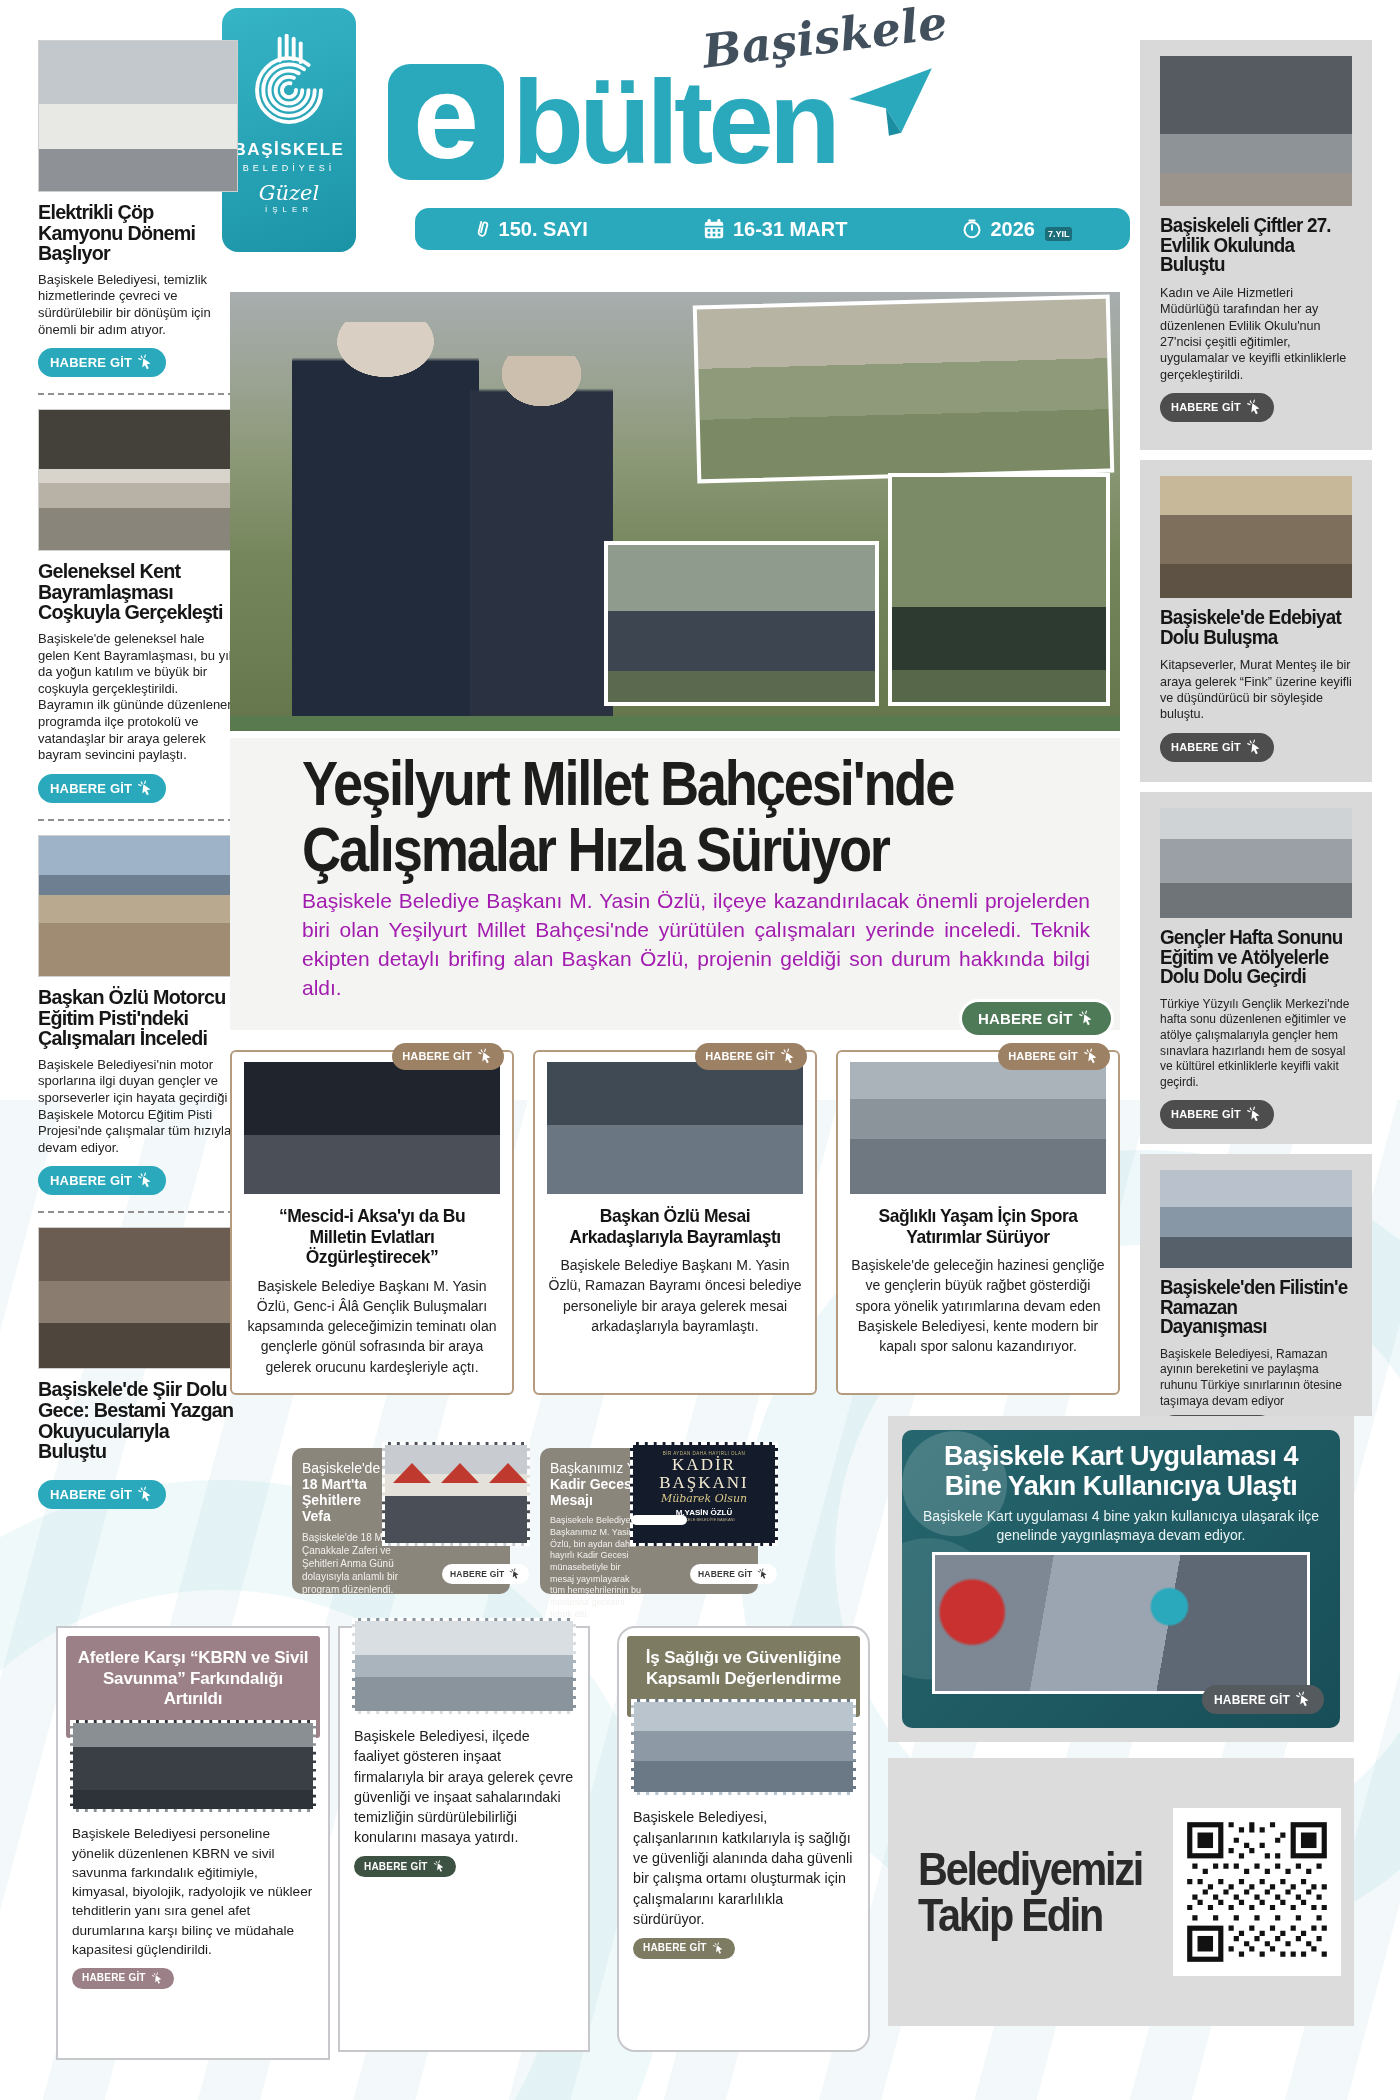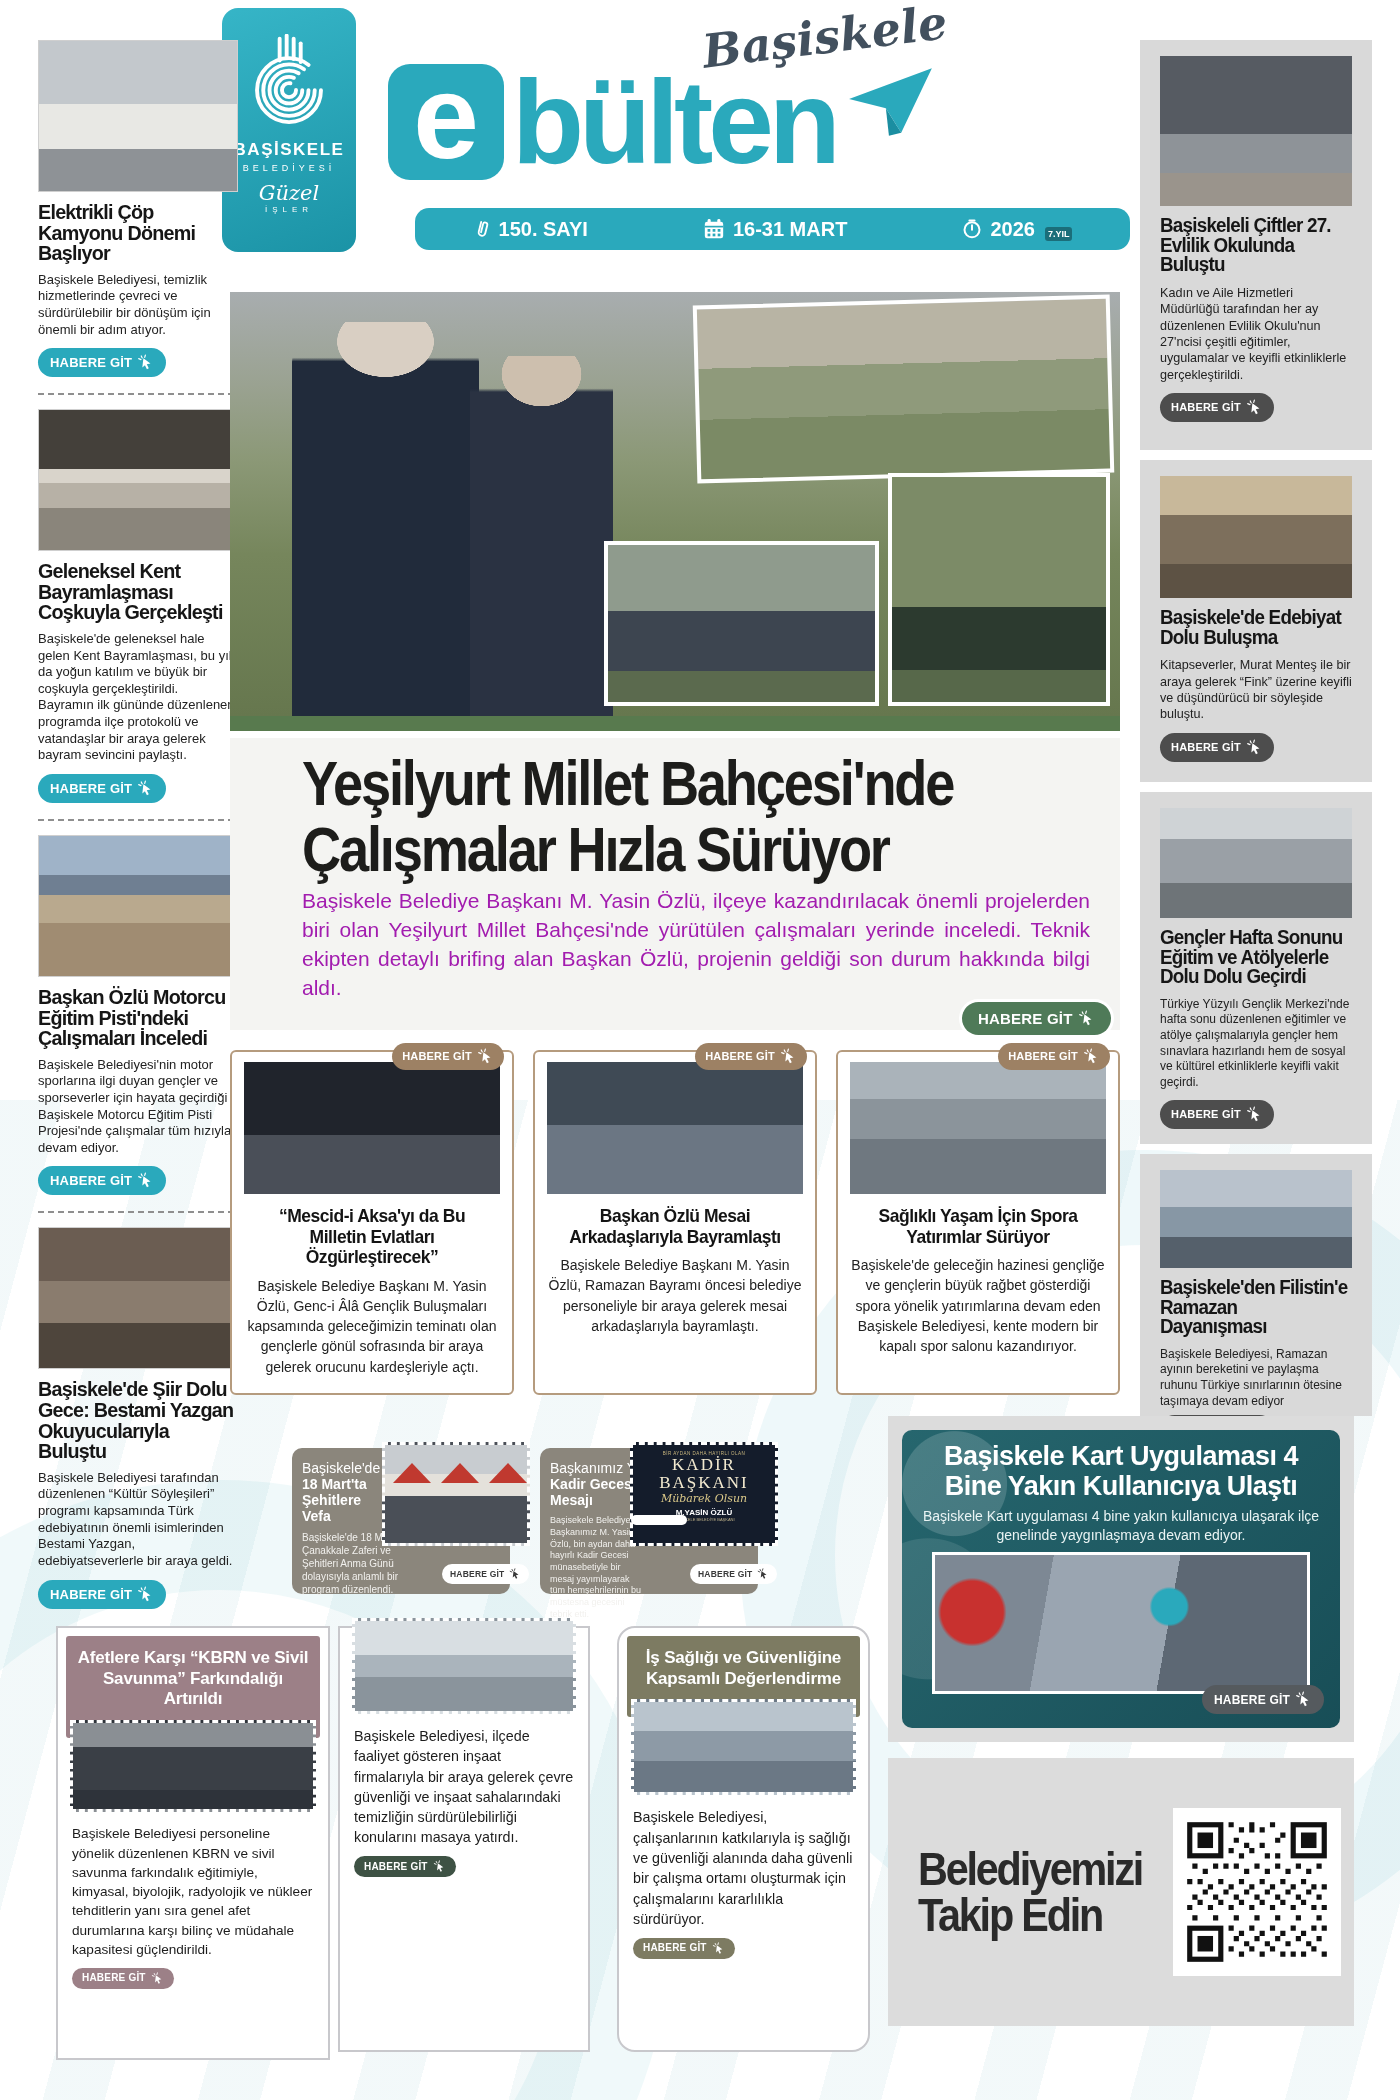--- a/index.html
+++ b/index.html
@@ -306,21 +306,20 @@
               <line x1="11.8" y1="1.6" x2="10.9" y2="4.8"></line>
             </g>
           </svg>
         </span>
       <div class="ldiv"></div>
     </div>
 
     <div class="la">
       <div class="ph ph-event"></div>
       <div class="atitle">Başiskele'de Şiir Dolu Gece: Bestami Yazgan Okuyucularıyla Buluştu</div>
-      <div class="abody">Başiskele Belediyesi tarafından düzenlenen “Kültür Söyleşileri” programı kapsamında Türk edebiyatının önemli isimlerinden Bestami Yazgan, edebiyatseverlerle bir araya geldi.</div>
       <span class="pill">
           <span>HABERE GİT</span>
           <svg viewBox="0 0 24 24">
             <path d="M9 6 L19 13.5 L13.8 14.6 L16.6 20.2 L14 21.5 L11.2 15.9 L7.5 19.2 Z" fill="#fff"></path>
             <g stroke="#fff" stroke-width="1.7" stroke-linecap="round">
               <line x1="6" y1="2.8" x2="7.4" y2="5.6"></line>
               <line x1="2.4" y1="6.6" x2="5.6" y2="7.9"></line>
               <line x1="11.8" y1="1.6" x2="10.9" y2="4.8"></line>
             </g>
           </svg>

